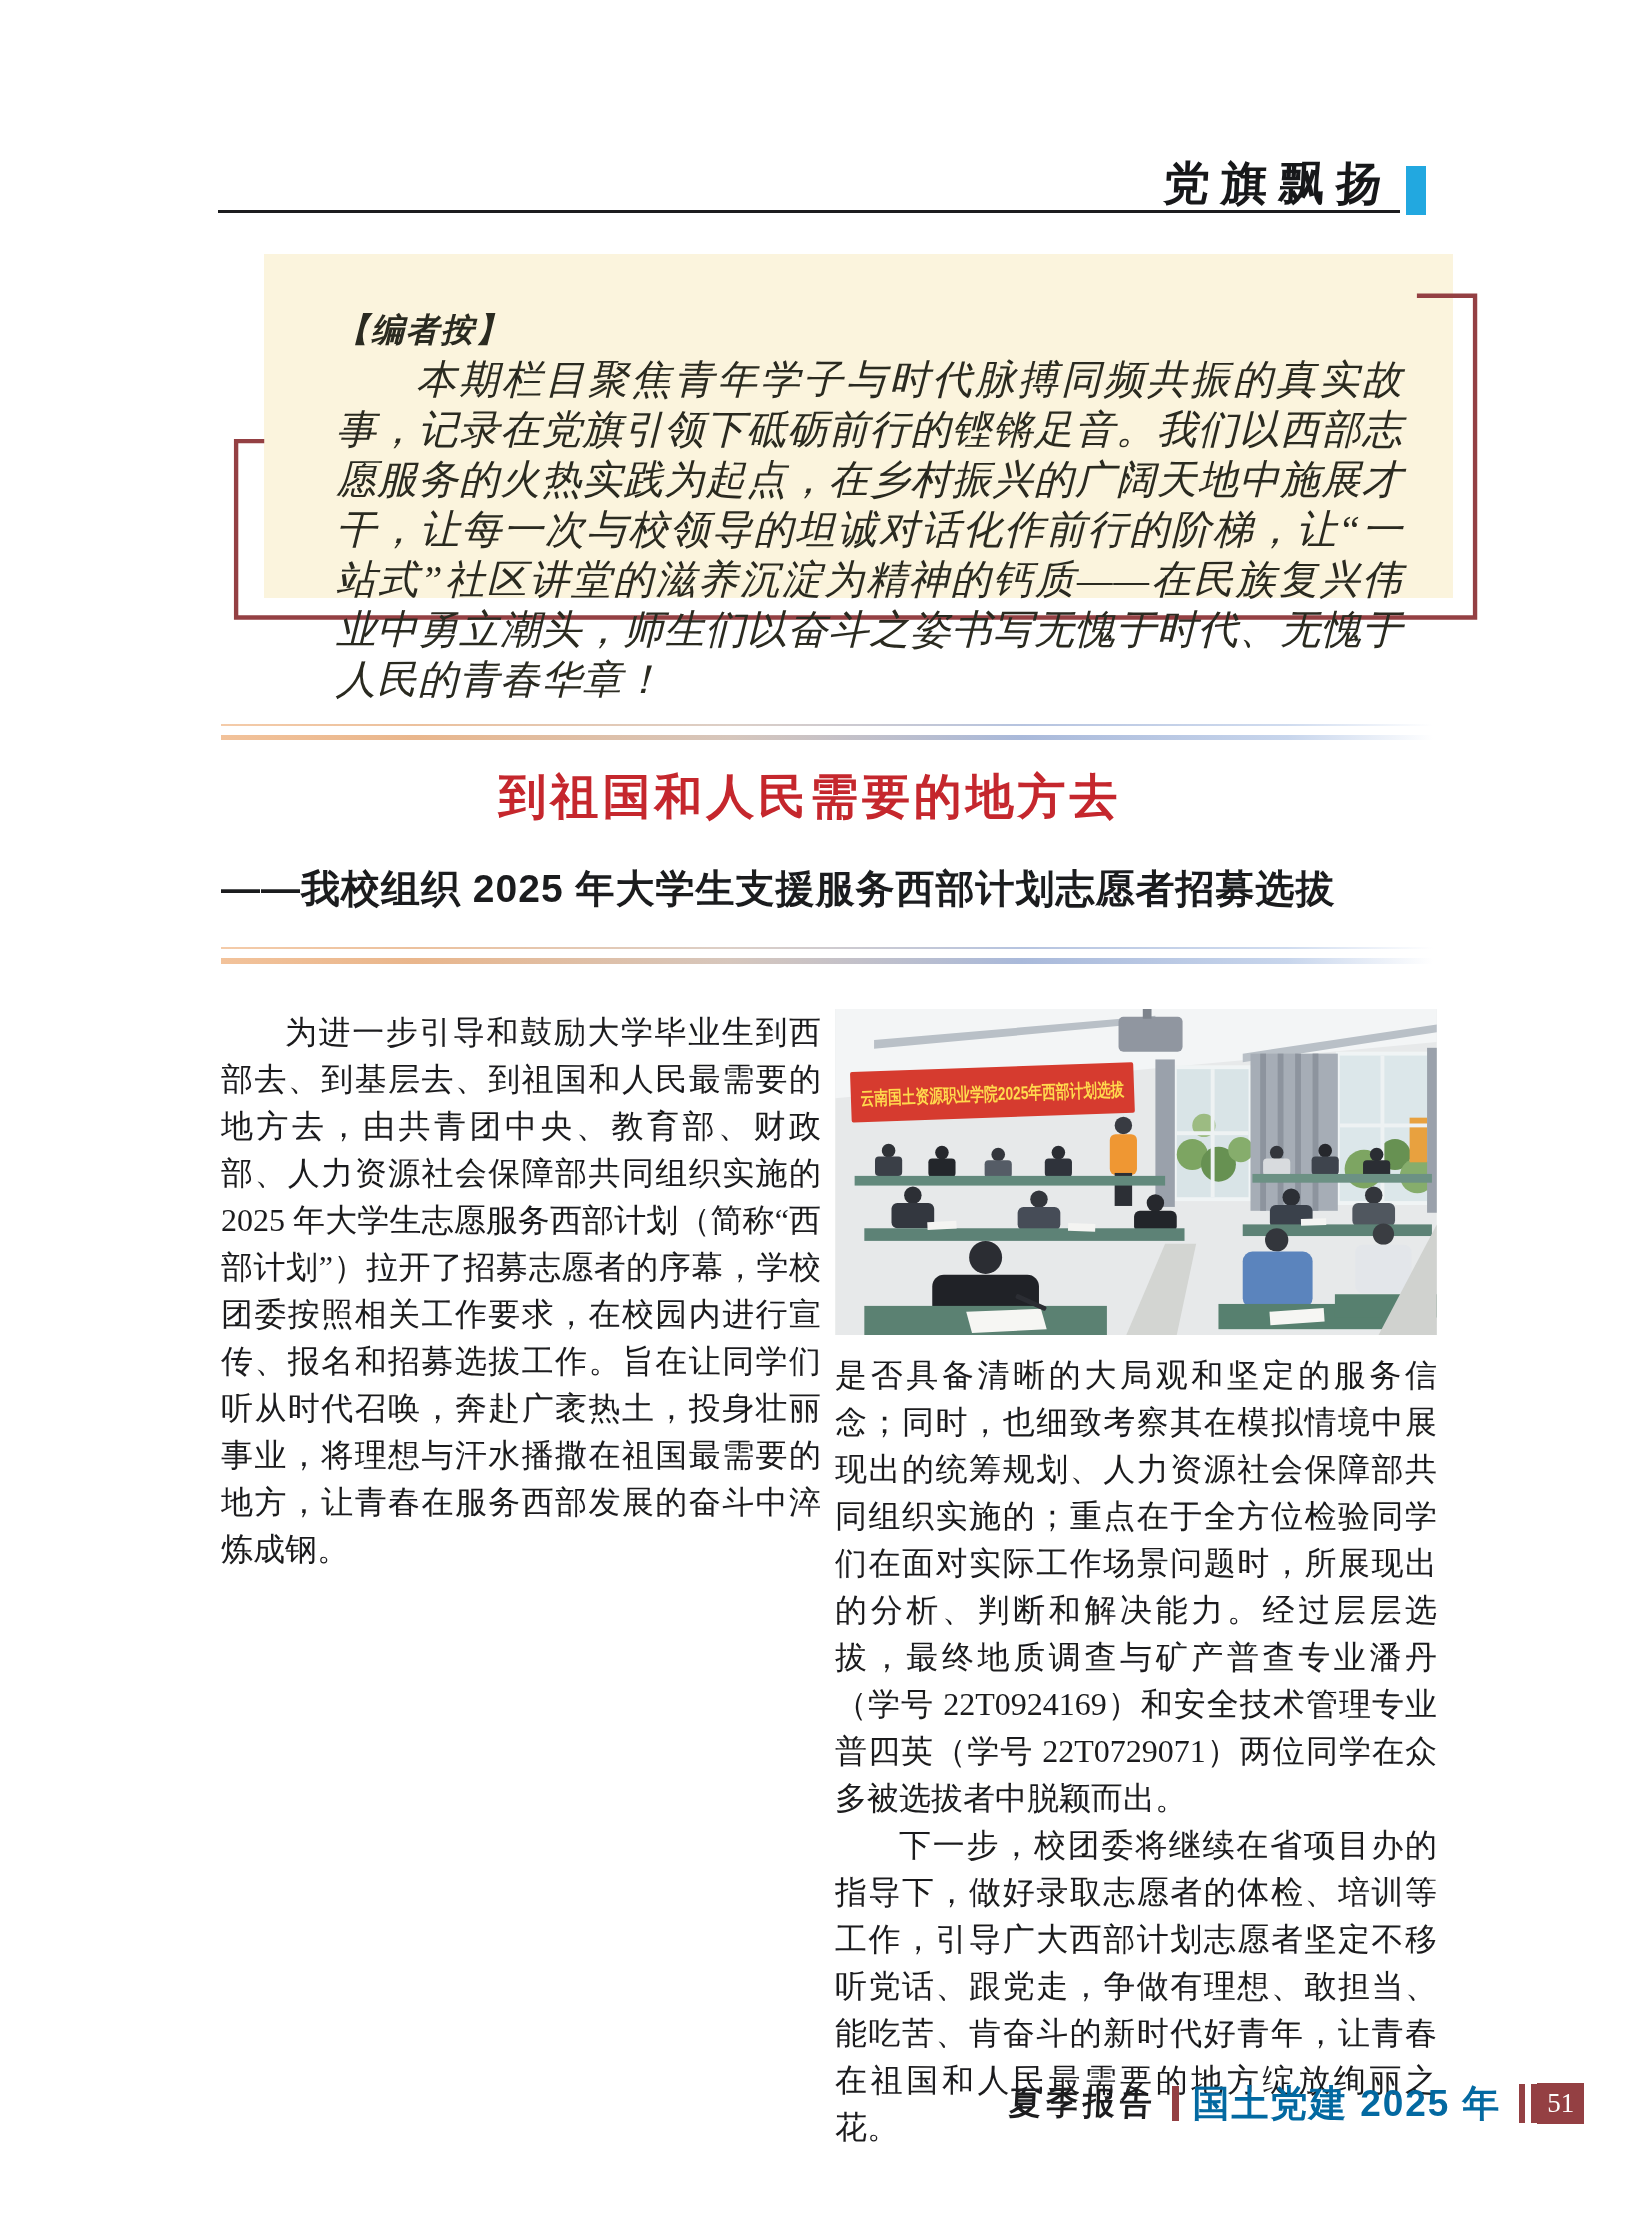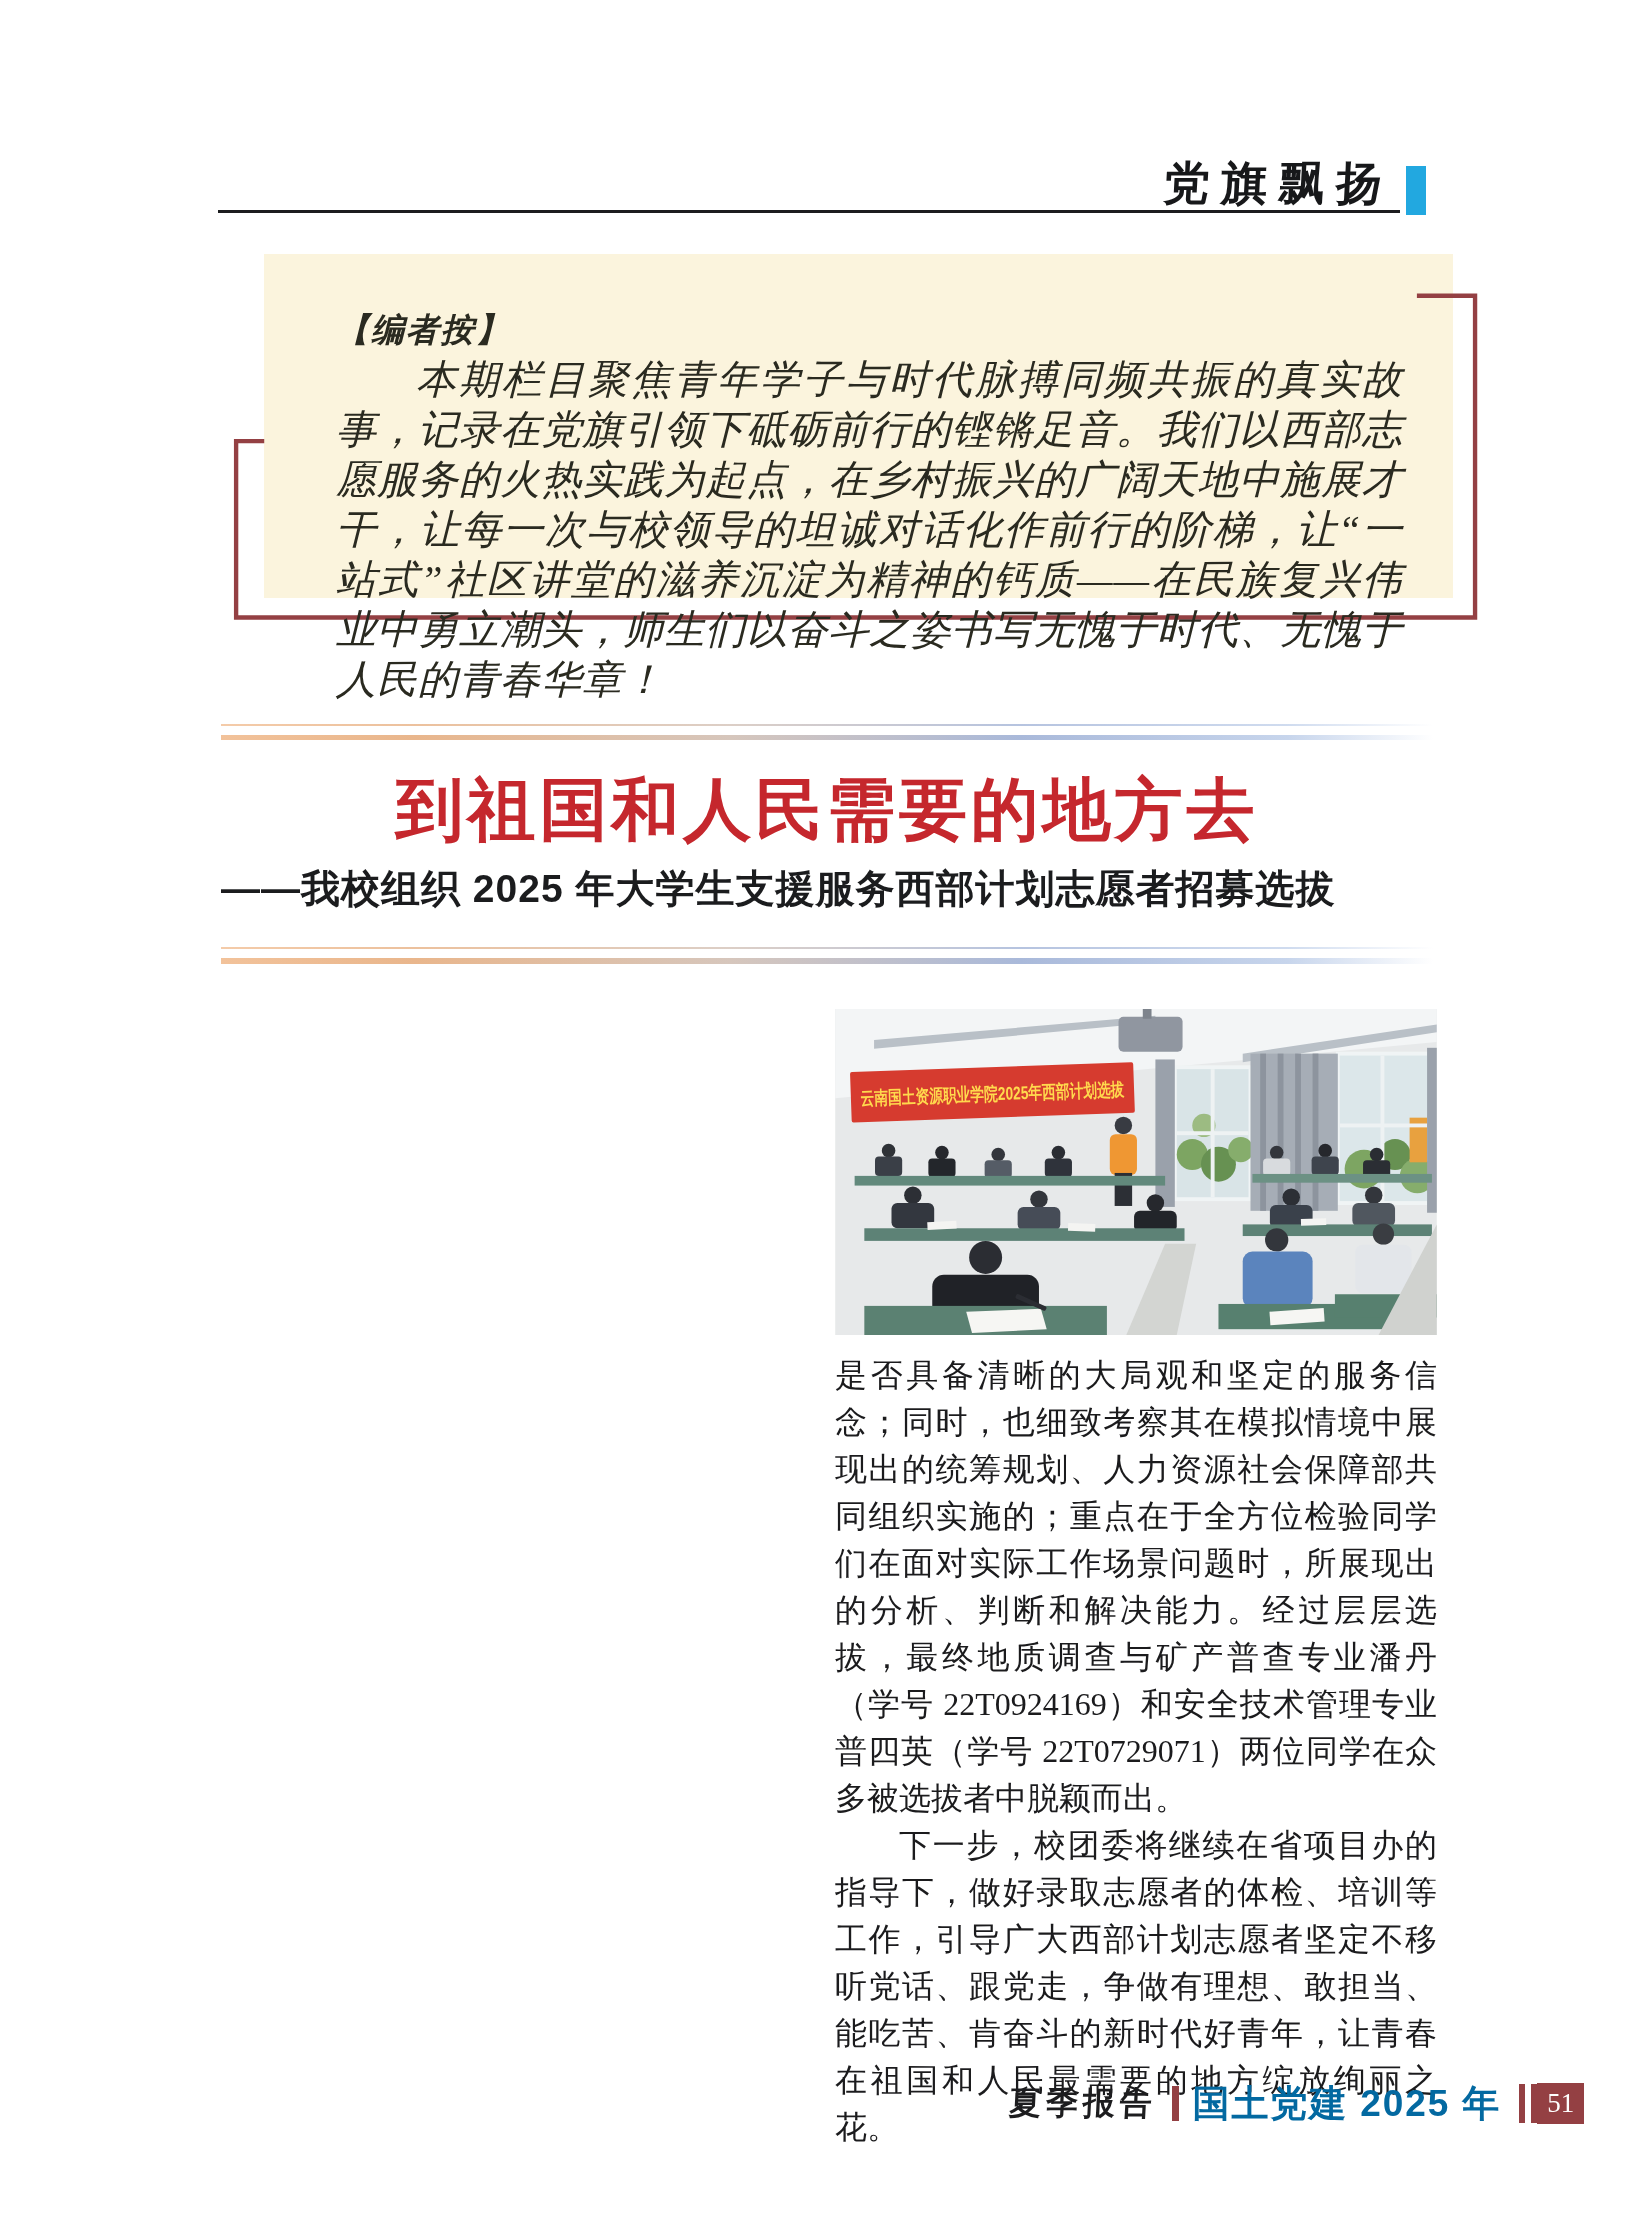--- a/index.html
+++ b/index.html
@@ -28,22 +28,22 @@
   .note-body{font-size:40px;line-height:50px;font-style:italic;color:#2a2a20;text-align:justify;text-indent:2em;letter-spacing:1px;}
 
   
   .grad-line{position:absolute;left:221px;width:1212px;background:linear-gradient(90deg,
       #f2c29a 0%,#e9b68c 16%,#d6c6bc 42%,#a9b9da 66%,#c7d5ec 88%,rgba(255,255,255,0) 100%);}
   .g-top-thin{top:724px;height:1.9px;opacity:.85;}
   .g-top-thick{top:735px;height:4.9px;}
   .g-bot-thin{top:947px;height:1.9px;opacity:.85;}
   .g-bot-thick{top:958px;height:5.8px;}
   .article-title{
-    position:absolute;left:221px;top:765px;width:1212px;text-align:center;
-    font-size:68px;font-weight:700;color:var(--title-red);letter-spacing:3.9px;
+    position:absolute;left:204px;top:765px;width:1212px;text-align:center;
+    font-size:48px;font-weight:700;color:var(--title-red);letter-spacing:3.9px;
     font-family:"Liberation Serif","DejaVu Serif",serif;
   }
   .article-subtitle{
     position:absolute;left:221px;top:862px;width:1212px;text-align:left;
     font-size:39px;font-weight:700;color:#1b1c1e;letter-spacing:1px;
     font-family:"Liberation Sans","DejaVu Sans",sans-serif;
   }
 
   
   .col{position:absolute;top:1009px;width:602px;}
@@ -86,20 +86,21 @@
   </div>
 
   <div class="grad-line g-top-thin"></div>
   <div class="grad-line g-top-thick"></div>
   <h1 class="article-title">到祖国和人民需要的地方去</h1>
   <h2 class="article-subtitle">——我校组织 2025 年大学生支援服务西部计划志愿者招募选拔</h2>
   <div class="grad-line g-bot-thin"></div>
   <div class="grad-line g-bot-thick"></div>
 
   <div class="col col-left">
+    <p>为进一步引导和鼓励大学毕业生到西部去、到基层去、到祖国和人民最需要的地方去，由共青团中央、教育部、财政部、人力资源社会保障部共同组织实施的 2025 年大学生志愿服务西部计划（简称“西部计划”）拉开了招募志愿者的序幕，学校团委按照相关工作要求，在校园内进行宣传、报名和招募选拔工作。旨在让同学们听从时代召唤，奔赴广袤热土，投身壮丽事业，将理想与汗水播撒在祖国最需要的地方，让青春在服务西部发展的奋斗中淬炼成钢。</p>
   </div>
 
   <div class="col col-right">
     <figure class="photo">
       <svg viewBox="0 0 620 336" width="602" height="326" xmlns="http://www.w3.org/2000/svg">
 
         <rect width="620" height="336" fill="#e7e9ea"></rect>
         <polygon points="0,0 620,0 620,34 0,92" fill="#f3f5f6"></polygon>
         <polygon points="40,32 330,7 330,14 40,41" fill="#b9c0c7"></polygon>
         <polygon points="420,46 620,16 620,24 420,55" fill="#b9c0c7"></polygon>

